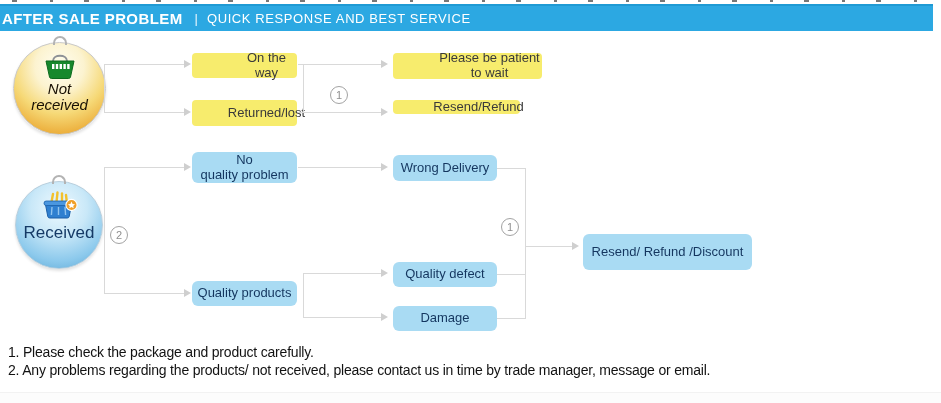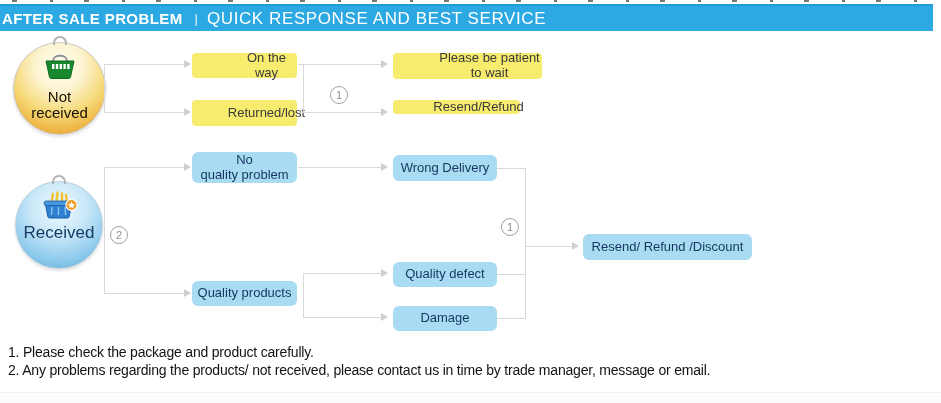--- a/index.html
+++ b/index.html
@@ -10,21 +10,21 @@
   .crop-artifacts { position:absolute; left:12px; top:0; width:920px; height:2px;
     background:repeating-linear-gradient(90deg,#4a4a4a 0 5px,transparent 5px 38px,#4a4a4a 38px 41px,transparent 41px 72px);
     opacity:.75; }
 
   
   .header-bar { position:absolute; left:0; top:4px; width:933px; height:27px;
     background:#2ca8e2; border-top:2px solid #1f9ad4;
     display:flex; align-items:center; padding-left:2px; }
   .header-title { color:#fff; font-weight:bold; font-size:15px; letter-spacing:.4px; }
   .header-sep { color:#e8f6fd; font-size:13px; margin:0 9px 0 12px; font-weight:400; }
-  .header-sub { color:#fff; font-size:17px; letter-spacing:.6px; }
+  .header-sub { color:#fff; font-size:13px; letter-spacing:.6px; }
 
   
   .fbox { position:absolute; display:flex; align-items:center; justify-content:center;
     text-align:center; font-size:13px; line-height:1.12; border-radius:4px; }
   .ybox { background:#f7ec6d; color:#3a3a3a;padding-left:44px; }
   .bbox { background:#a9dbf3; color:#14365f; border-radius:6px; }
 
   
   .hline { position:absolute; height:1px; background:#d9d9d9; }
   .vline { position:absolute; width:1px; background:#d9d9d9; }
@@ -42,22 +42,22 @@
     align-items:center; }
   .ball-gold { left:13px; top:42px; width:93px; height:93px;
     background:radial-gradient(circle at 50% 26%, #fffef2 0%, #fcf3d0 30%, #f6d977 58%, #edb342 80%, #df9a25 100%);
     border:1px solid #c9c9c9; box-shadow:0 2px 3px rgba(0,0,0,.12); }
   .ball-blue { left:15px; top:181px; width:88px; height:88px;
     background:radial-gradient(circle at 50% 30%, #eef9ff 0%, #c9e8f8 38%, #8cc9ec 72%, #5fa9d6 96%);
     border:1px solid #b9cfdd; box-shadow:0 2px 3px rgba(0,0,0,.12); }
   .ball-clip { position:absolute; top:-7px; left:50%; transform:translateX(-50%);
     width:14px; height:9px; border:2px solid #b3b3b3; border-bottom:none;
     border-radius:7px 7px 0 0; background:transparent; }
-  .ball-label-1 { margin-top:10px; color:#181004; font-size:15px; line-height:1.08;
-    text-align:center; font-weight:500; }
+  .ball-label-1 { margin-top:2px; color:#181004; font-size:15px; line-height:1.08;
+    text-align:center; font-weight:500;font-style:italic; }
   .ball-label-2 { margin-top:4px; color:#153a66; font-size:17px; font-weight:500; }
   .ball svg { margin-top:9px; }
 
   
   .note { position:absolute; left:8px; color:#121212; font-size:14px; font-weight:normal;
     letter-spacing:-.2px; white-space:nowrap; }
   .note-1 { top:344px; }
   .note-2 { top:362px; }
 
   .bottom-strip { position:absolute; left:0; top:392px; width:941px; height:11px;
@@ -165,19 +165,19 @@
   <div class="fbox bbox" style="left:393px;top:306px;width:104px;height:25px">Damage</div>
 
   <div class="hline" style="left:497px;top:168px;width:28px"></div>
   <div class="hline" style="left:497px;top:274px;width:28px"></div>
   <div class="hline" style="left:497px;top:318px;width:28px"></div>
   <div class="vline" style="left:525px;top:168px;height:151px"></div>
   <div class="hline" style="left:525px;top:246px;width:48px"></div>
   <div class="arrow-r" style="left:572px;top:242px"></div>
   <div class="marker" style="left:501px;top:218px">1</div>
 
-  <div class="fbox bbox" style="left:583px;top:234px;width:169px;height:26px">Resend/ Refund /Discount</div>
+  <div class="fbox bbox" style="left:583px;top:234px;width:169px;height:36px">Resend/ Refund /Discount</div>
 
   <div class="note note-1">1. Please check the package and product carefully.</div>
   <div class="note note-2">2. Any problems regarding the products/ not received, please contact us in time by trade manager, message or email.</div>
 
   <div class="bottom-strip"></div>
 </div>
 
 </body></html>

